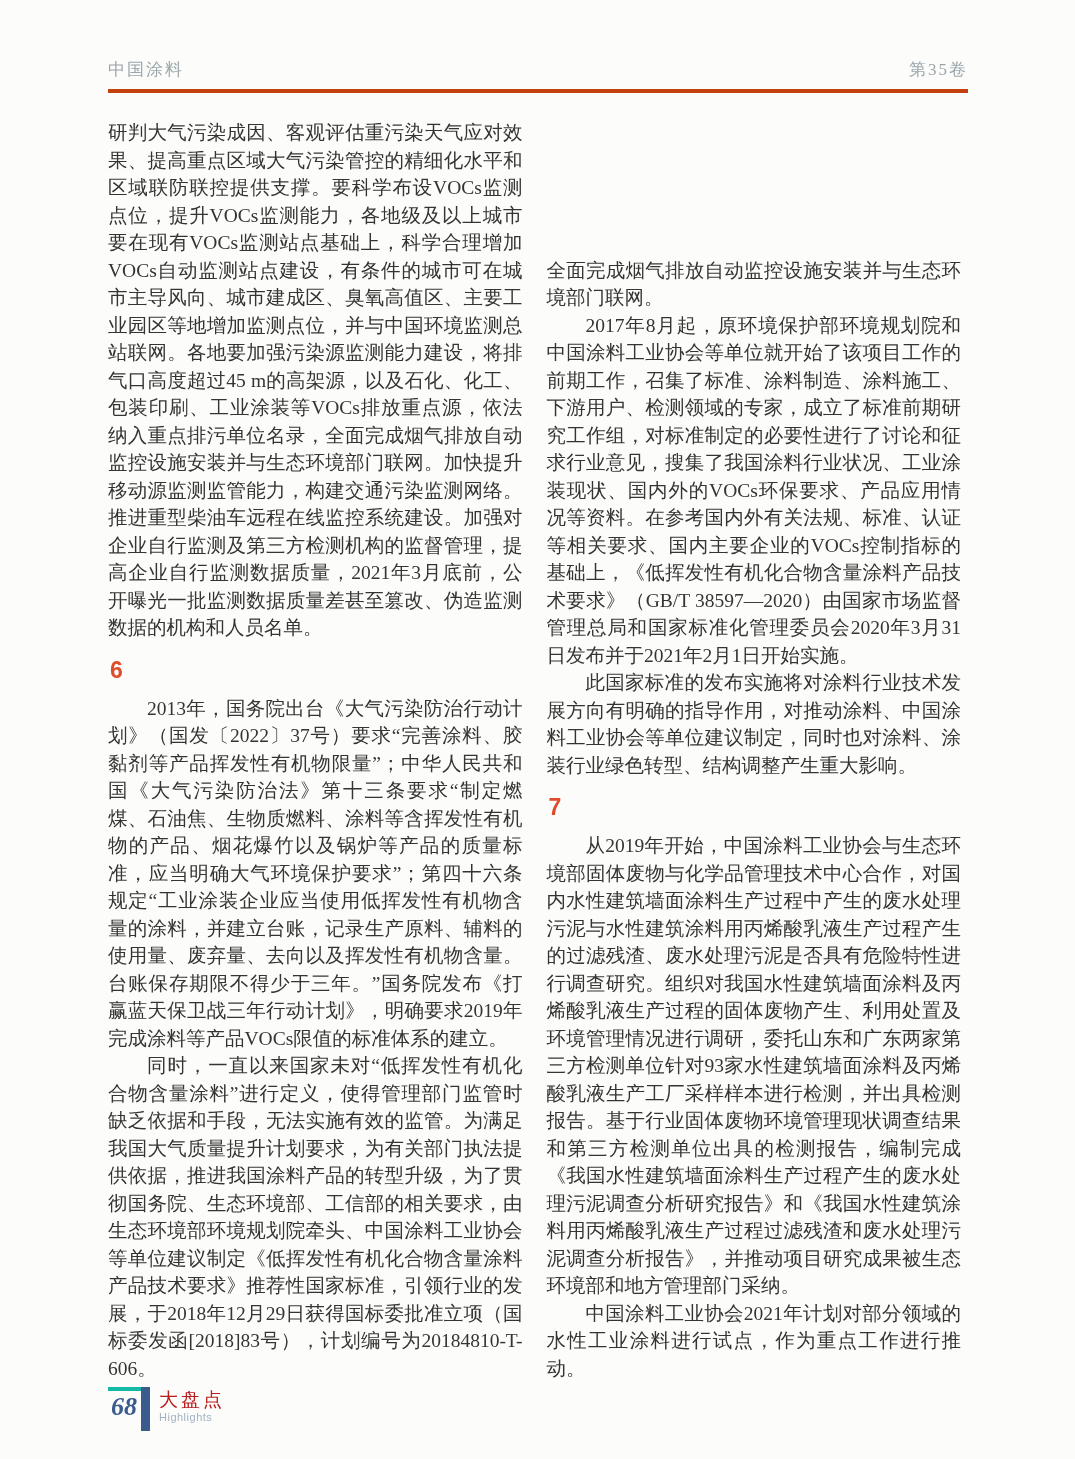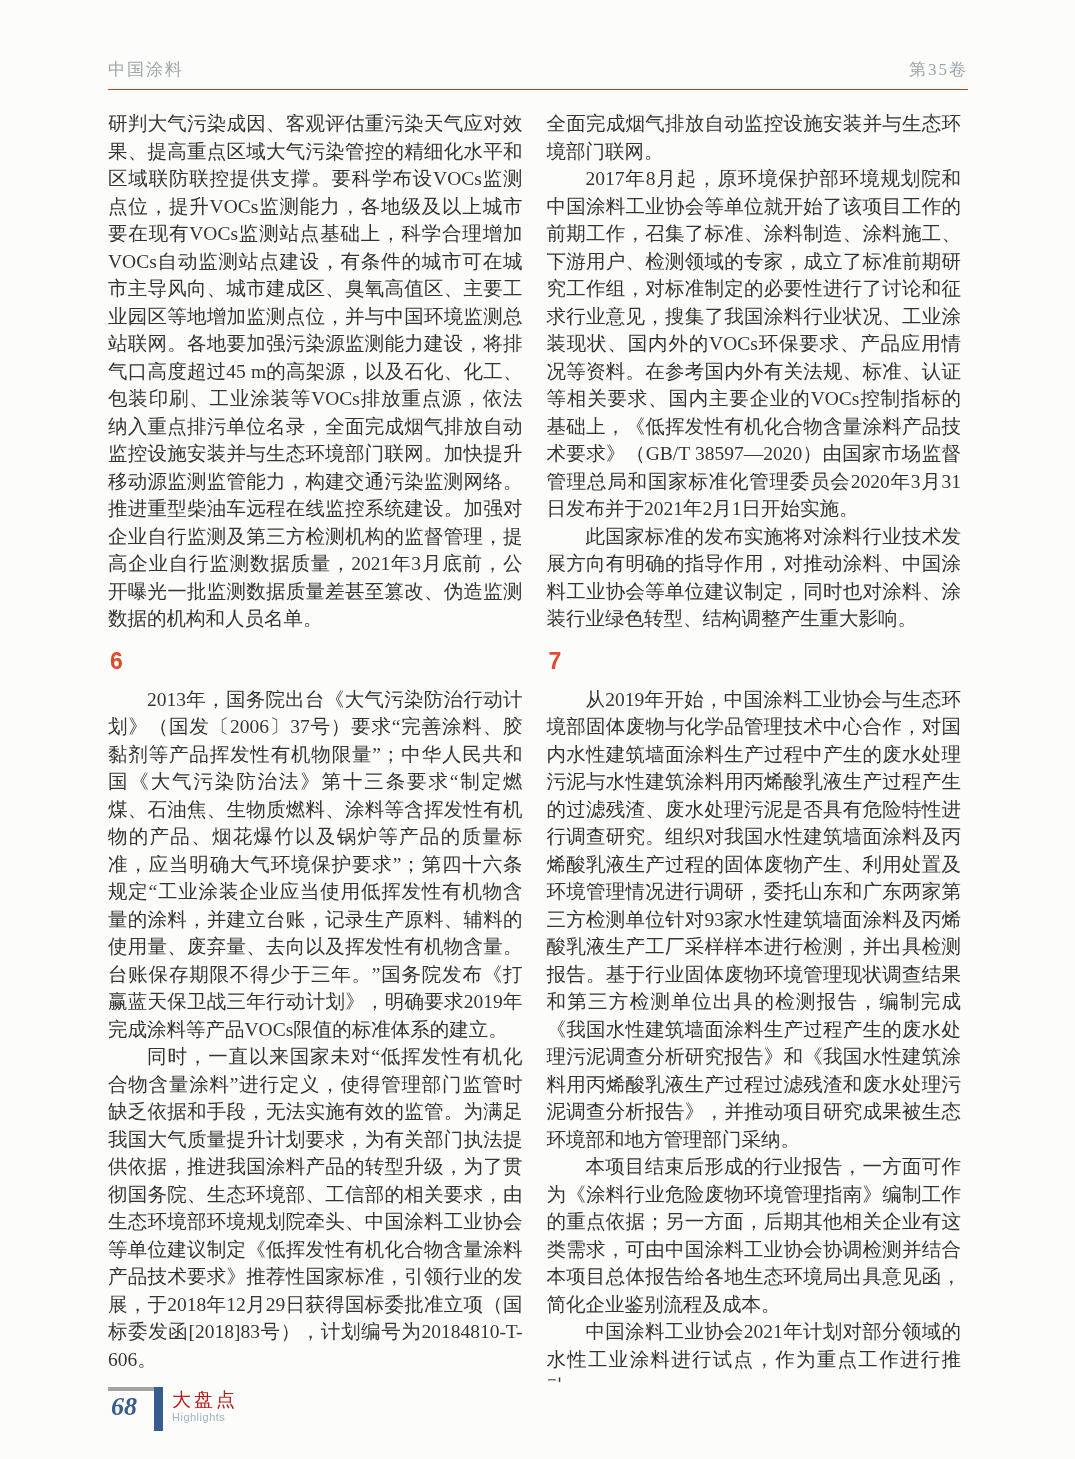--- a/index.html
+++ b/index.html
@@ -17,30 +17,31 @@
   .running-head {
     position: absolute;
     top: 58px; left: 108px; right: 107px;
     display: flex;
     justify-content: space-between;
     align-items: flex-end;
     color: #9ba6ab;
     font-size: 17px;
     letter-spacing: 2px;
     padding-bottom: 8px;
-    border-bottom: 1px solid #c2410c;
+    border-bottom: 4px solid #c2410c;
   }
   
   .columns {
     position: absolute;
     top: 110px; left: 108px; right: 114px;
     height: 1272px;
     display: flex;
     gap: 24px;
     overflow: hidden;
+    align-items: flex-end;
   }
   .col {
     flex: 1 1 0;
     min-width: 0;
     font-size: 19.5px;
     line-height: 27.5px;
     color: #343434;
     text-align: justify;
   }
   .col p { margin: 0; text-indent: 2em; }
@@ -59,22 +60,22 @@
   }
   .section-heading .sec-num { padding-left: 2px; }
   
   .footer {
     position: absolute;
     top: 1387px; left: 108px;
     display: flex;
     align-items: flex-start;
   }
   .badge-left {
-    border-top: 4px solid #a3a3a3;
-    padding: 1px 17px 0 3px;
+    border-top: 4px solid #14b8a6;
+    padding: 1px 4px 0 3px;
   }
   .page-num {
     font-family: "Liberation Serif", serif;
     font-style: italic;
     font-weight: bold;
     font-size: 26px;
     color: #3a5b8e;
   }
   .badge-bar {
     width: 9px;
@@ -107,36 +108,35 @@
 
   <div class="columns">
 
     <div class="col">
       <p class="no-indent">研判大气污染成因、客观评估重污染天气应对效果、提高重点区域大气污染管控的精细化水平和区域联防联控提供支撑。要科学布设VOCs监测点位，提升VOCs监测能力，各地级及以上城市要在现有VOCs监测站点基础上，科学合理增加VOCs自动监测站点建设，有条件的城市可在城市主导风向、城市建成区、臭氧高值区、主要工业园区等地增加监测点位，并与中国环境监测总站联网。各地要加强污染源监测能力建设，将排气口高度超过45 m的高架源，以及石化、化工、包装印刷、工业涂装等VOCs排放重点源，依法纳入重点排污单位名录，全面完成烟气排放自动监控设施安装并与生态环境部门联网。加快提升移动源监测监管能力，构建交通污染监测网络。推进重型柴油车远程在线监控系统建设。加强对企业自行监测及第三方检测机构的监督管理，提高企业自行监测数据质量，2021年3月底前，公开曝光一批监测数据质量差甚至篡改、伪造监测数据的机构和人员名单。</p>
 
       <div class="section-heading">
         <span class="sec-num">6</span>
       </div>
 
-      <p>2013年，国务院出台《大气污染防治行动计划》（国发〔2006〕37号）要求“完善涂料、胶黏剂等产品挥发性有机物限量”；中华人民共和国《大气污染防治法》第十三条要求“制定燃煤、石油焦、生物质燃料、涂料等含挥发性有机物的产品、烟花爆竹以及锅炉等产品的质量标准，应当明确大气环境保护要求”；第四十六条规定“工业涂装企业应当使用低挥发性有机物含量的涂料，并建立台账，记录生产原料、辅料的使用量、废弃量、去向以及挥发性有机物含量。台账保存期限不得少于三年。”国务院发布《打赢蓝天保卫战三年行动计划》，明确要求2019年完成涂料等产品VOCs限值的标准体系的建立。</p>
+      <p>2013年，国务院出台《大气污染防治行动计划》（国发〔2022〕37号）要求“完善涂料、胶黏剂等产品挥发性有机物限量”；中华人民共和国《大气污染防治法》第十三条要求“制定燃煤、石油焦、生物质燃料、涂料等含挥发性有机物的产品、烟花爆竹以及锅炉等产品的质量标准，应当明确大气环境保护要求”；第四十六条规定“工业涂装企业应当使用低挥发性有机物含量的涂料，并建立台账，记录生产原料、辅料的使用量、废弃量、去向以及挥发性有机物含量。台账保存期限不得少于三年。”国务院发布《打赢蓝天保卫战三年行动计划》，明确要求2019年完成涂料等产品VOCs限值的标准体系的建立。</p>
       <p>同时，一直以来国家未对“低挥发性有机化合物含量涂料”进行定义，使得管理部门监管时缺乏依据和手段，无法实施有效的监管。为满足我国大气质量提升计划要求，为有关部门执法提供依据，推进我国涂料产品的转型升级，为了贯彻国务院、生态环境部、工信部的相关要求，由生态环境部环境规划院牵头、中国涂料工业协会等单位建议制定《低挥发性有机化合物含量涂料产品技术要求》推荐性国家标准，引领行业的发展，于2018年12月29日获得国标委批准立项（国标委发函[2018]83号），计划编号为20184810-T-606。</p>
 
     </div>
 
     <div class="col">
       <p class="no-indent">全面完成烟气排放自动监控设施安装并与生态环境部门联网。</p>
       <p>2017年8月起，原环境保护部环境规划院和中国涂料工业协会等单位就开始了该项目工作的前期工作，召集了标准、涂料制造、涂料施工、下游用户、检测领域的专家，成立了标准前期研究工作组，对标准制定的必要性进行了讨论和征求行业意见，搜集了我国涂料行业状况、工业涂装现状、国内外的VOCs环保要求、产品应用情况等资料。在参考国内外有关法规、标准、认证等相关要求、国内主要企业的VOCs控制指标的基础上，《低挥发性有机化合物含量涂料产品技术要求》（GB/T 38597—2020）由国家市场监督管理总局和国家标准化管理委员会2020年3月31日发布并于2021年2月1日开始实施。</p>
       <p>此国家标准的发布实施将对涂料行业技术发展方向有明确的指导作用，对推动涂料、中国涂料工业协会等单位建议制定，同时也对涂料、涂装行业绿色转型、结构调整产生重大影响。</p>
 
       <div class="section-heading">
         <span class="sec-num">7</span>
       </div>
 
       <p>从2019年开始，中国涂料工业协会与生态环境部固体废物与化学品管理技术中心合作，对国内水性建筑墙面涂料生产过程中产生的废水处理污泥与水性建筑涂料用丙烯酸乳液生产过程产生的过滤残渣、废水处理污泥是否具有危险特性进行调查研究。组织对我国水性建筑墙面涂料及丙烯酸乳液生产过程的固体废物产生、利用处置及环境管理情况进行调研，委托山东和广东两家第三方检测单位针对93家水性建筑墙面涂料及丙烯酸乳液生产工厂采样样本进行检测，并出具检测报告。基于行业固体废物环境管理现状调查结果和第三方检测单位出具的检测报告，编制完成《我国水性建筑墙面涂料生产过程产生的废水处理污泥调查分析研究报告》和《我国水性建筑涂料用丙烯酸乳液生产过程过滤残渣和废水处理污泥调查分析报告》，并推动项目研究成果被生态环境部和地方管理部门采纳。</p>
-      <p>本项目结束后形成的行业报告，一方面可作为《涂料行业危险废物环境管理指南》编制工作的重点依据；另一方面，后期其他相关企业有这类需求，可由中国涂料工业协会协调检测并结合本项目总体报告给各地生态环境局出具意见函，简化企业鉴别流程及成本。</p>
       <p>中国涂料工业协会2021年计划对部分领域的水性工业涂料进行试点，作为重点工作进行推动。</p>
     </div>
 
   </div>
 
   <div class="footer">
     <div class="badge-left">
       <span class="page-num">68</span>
     </div>
     <div class="badge-bar"></div>

